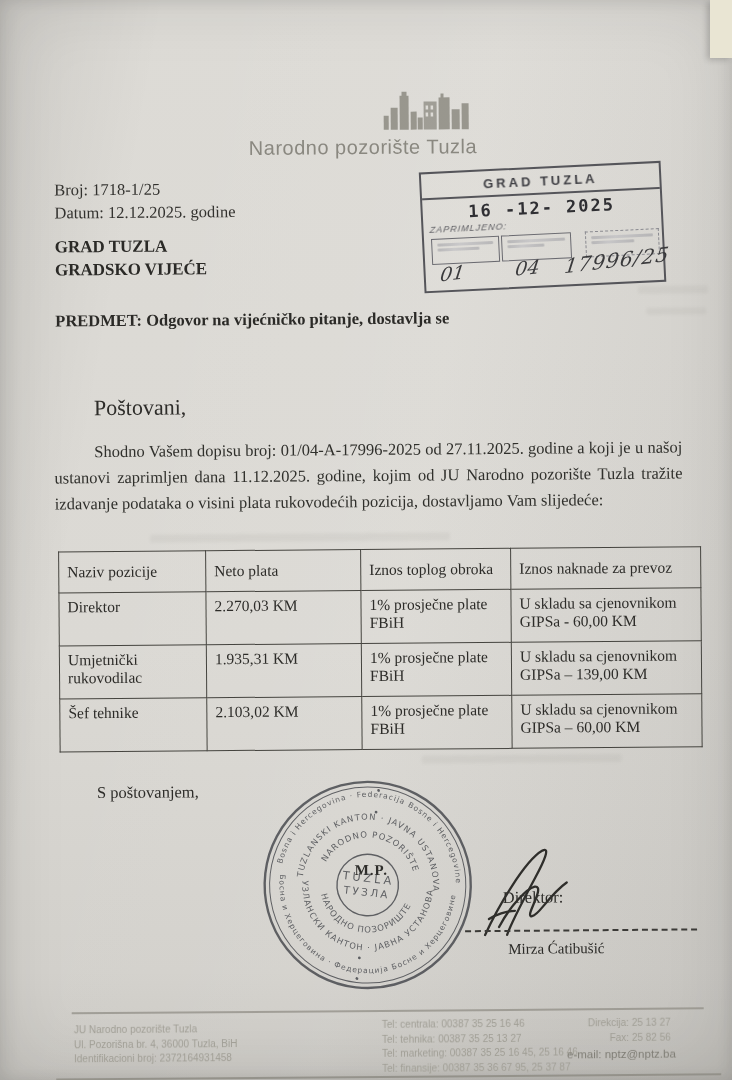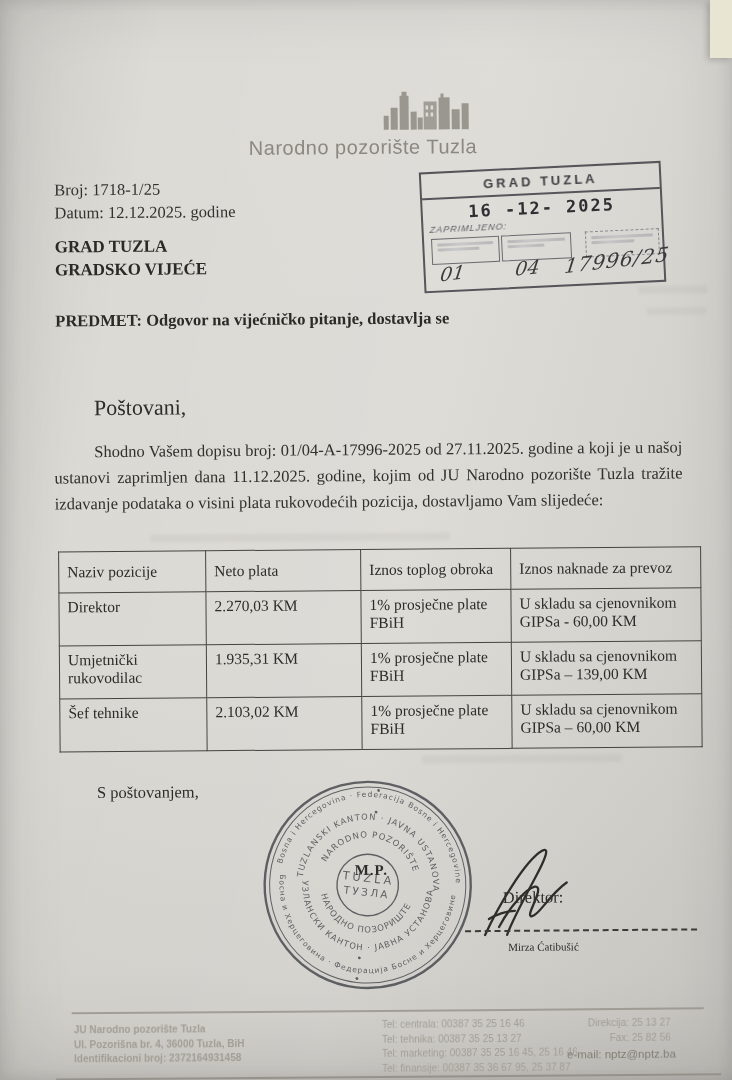--- a/index.html
+++ b/index.html
@@ -63,29 +63,29 @@
   col.c1{width:147px;} col.c2{width:155px;} col.c3{width:150px;} col.c4{width:190px;}
 
   
   .closing{top:760px;left:95px;font-size:16.5px;margin-top:21px;}
   .mp{top:862px;left:352px;font-weight:bold;font-size:15px;letter-spacing:1px;color:#2e2d2a;}
   .roundstamp{top:776px;left:256px;width:218px;height:218px;opacity:.82;transform:rotate(7deg);}
   .distribution{top:893px;left:70px;font-size:16px;line-height:22.5px;color:#30302c;}
   .sig-role{top:889px;left:500px;font-size:16.5px;}
   .sig-draw{top:840px;left:452px;}
   .sig-line{top:931px;left:462px;width:232px;border-top:2.5px dashed #3b3a37;}
-  .sig-name{top:942px;left:505px;font-size:11px;color:#2b2a27;}
+  .sig-name{top:942px;left:505px;font-size:15px;color:#2b2a27;}
 
   
   .rule{background:#908e86;height:1.5px;opacity:.75;}
   .rule-top{top:1010px;left:68px;width:632px;}
   .rule-bottom{top:1076px;left:52px;width:665px;opacity:.9;}
   .foot{font-family:"Liberation Sans", sans-serif;font-size:10px;line-height:14.5px;
     color:#a09e95;filter:blur(.45px);}
-  .foot-left{top:1021px;left:70px;font-weight:bold;}
+  .foot-left{top:1021px;left:70px;}
   .foot-mid{top:1018px;left:378px;}
   .foot-right{top:1018px;left:584px;text-align:right;}
   .foot-email{top:1050px;left:555px;font-family:"Liberation Sans", sans-serif;font-size:11.5px;
     color:#7f7d75;filter:blur(.25px);margin-left:8px;}
   .foot-site{top:1080px;left:70px;font-family:"Liberation Sans", sans-serif;font-size:16px;
     color:#8f8d84;filter:blur(.3px);text-decoration:underline;}
 
   
   .corner-strip{top:0;right:0;width:22px;height:58px;background:#e9e5d3;
     box-shadow:-3px 2px 6px rgba(0,0,0,.18);}

